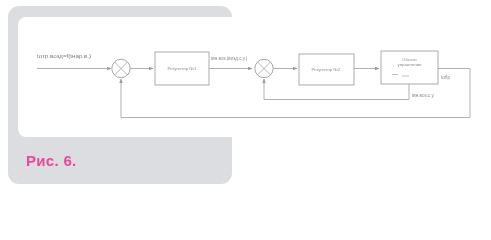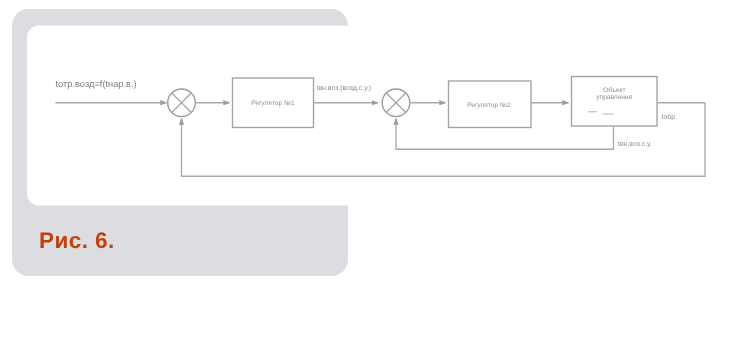--- a/index.html
+++ b/index.html
@@ -50,21 +50,21 @@
     height: 195px;
   }
   
   #caption {
     position: absolute;
     left: 26px;
     top: 152px;
     font-size: 15px;
     font-weight: bold;
     letter-spacing: 0.3px;
-    color: #c2410c;
+    color: #ec4899;
     font-family: "Liberation Sans", sans-serif;
     white-space: nowrap;
   }
   .blk-label {
     font-size: 4.4px;
     fill: #8e8e92;
     font-family: "Liberation Sans", sans-serif;
   }
   .sig-label {
     font-size: 4.6px;

